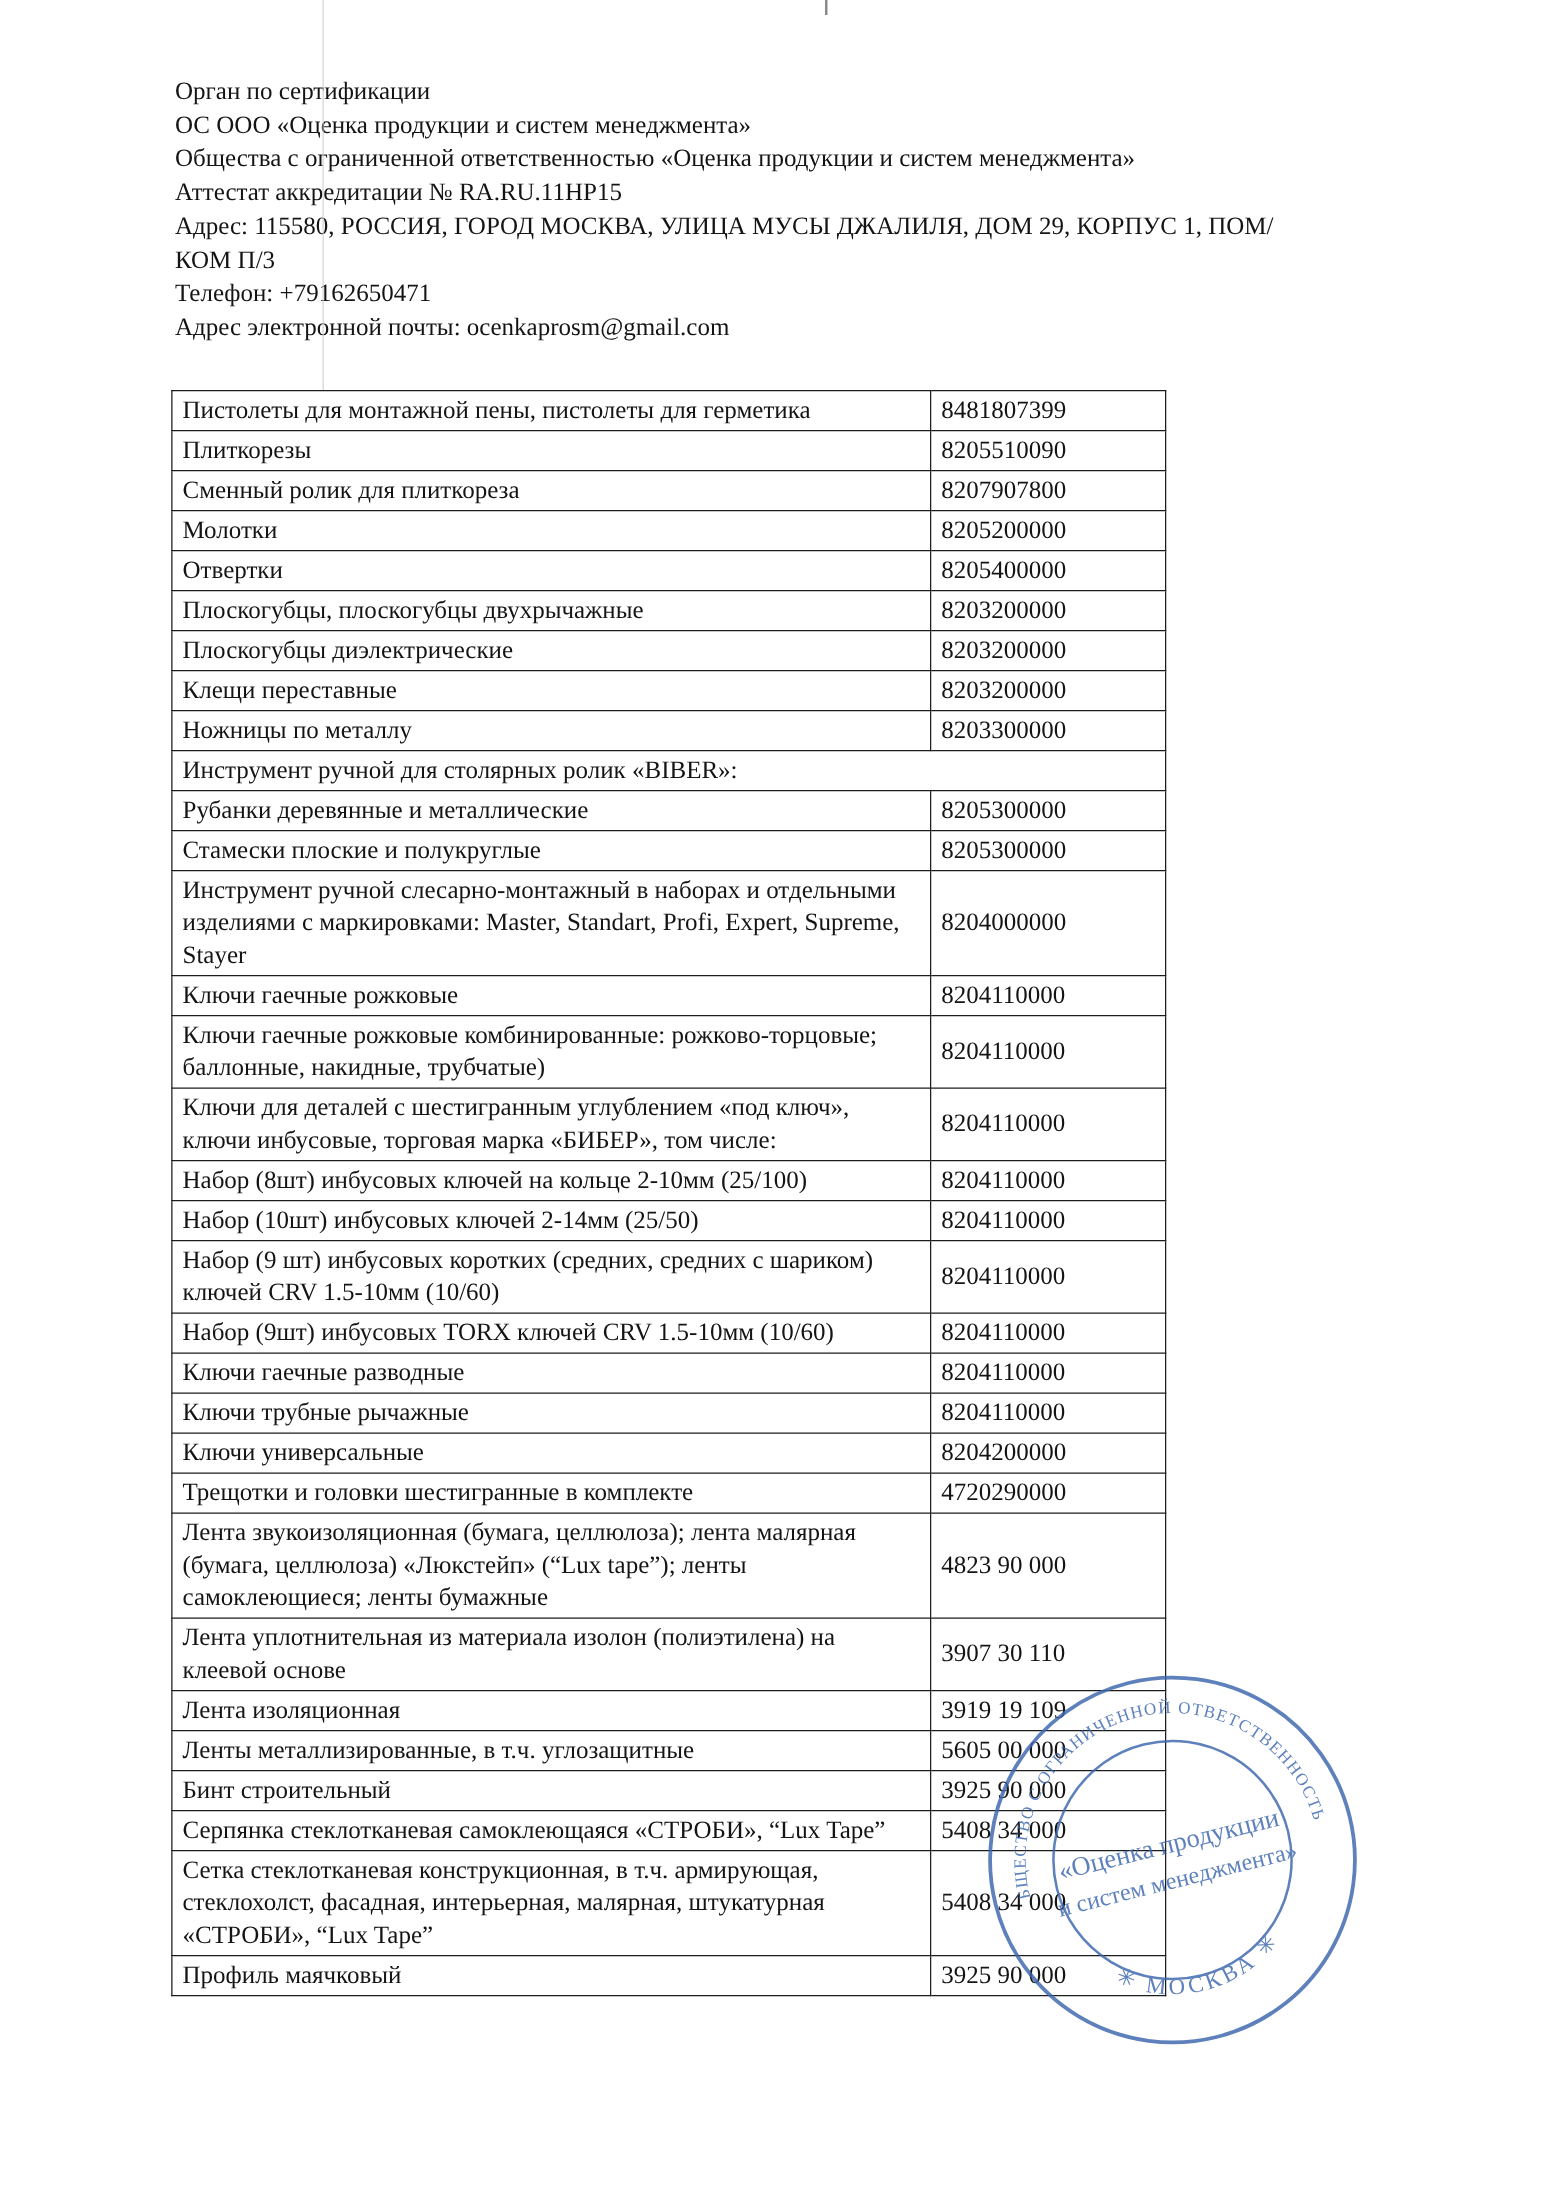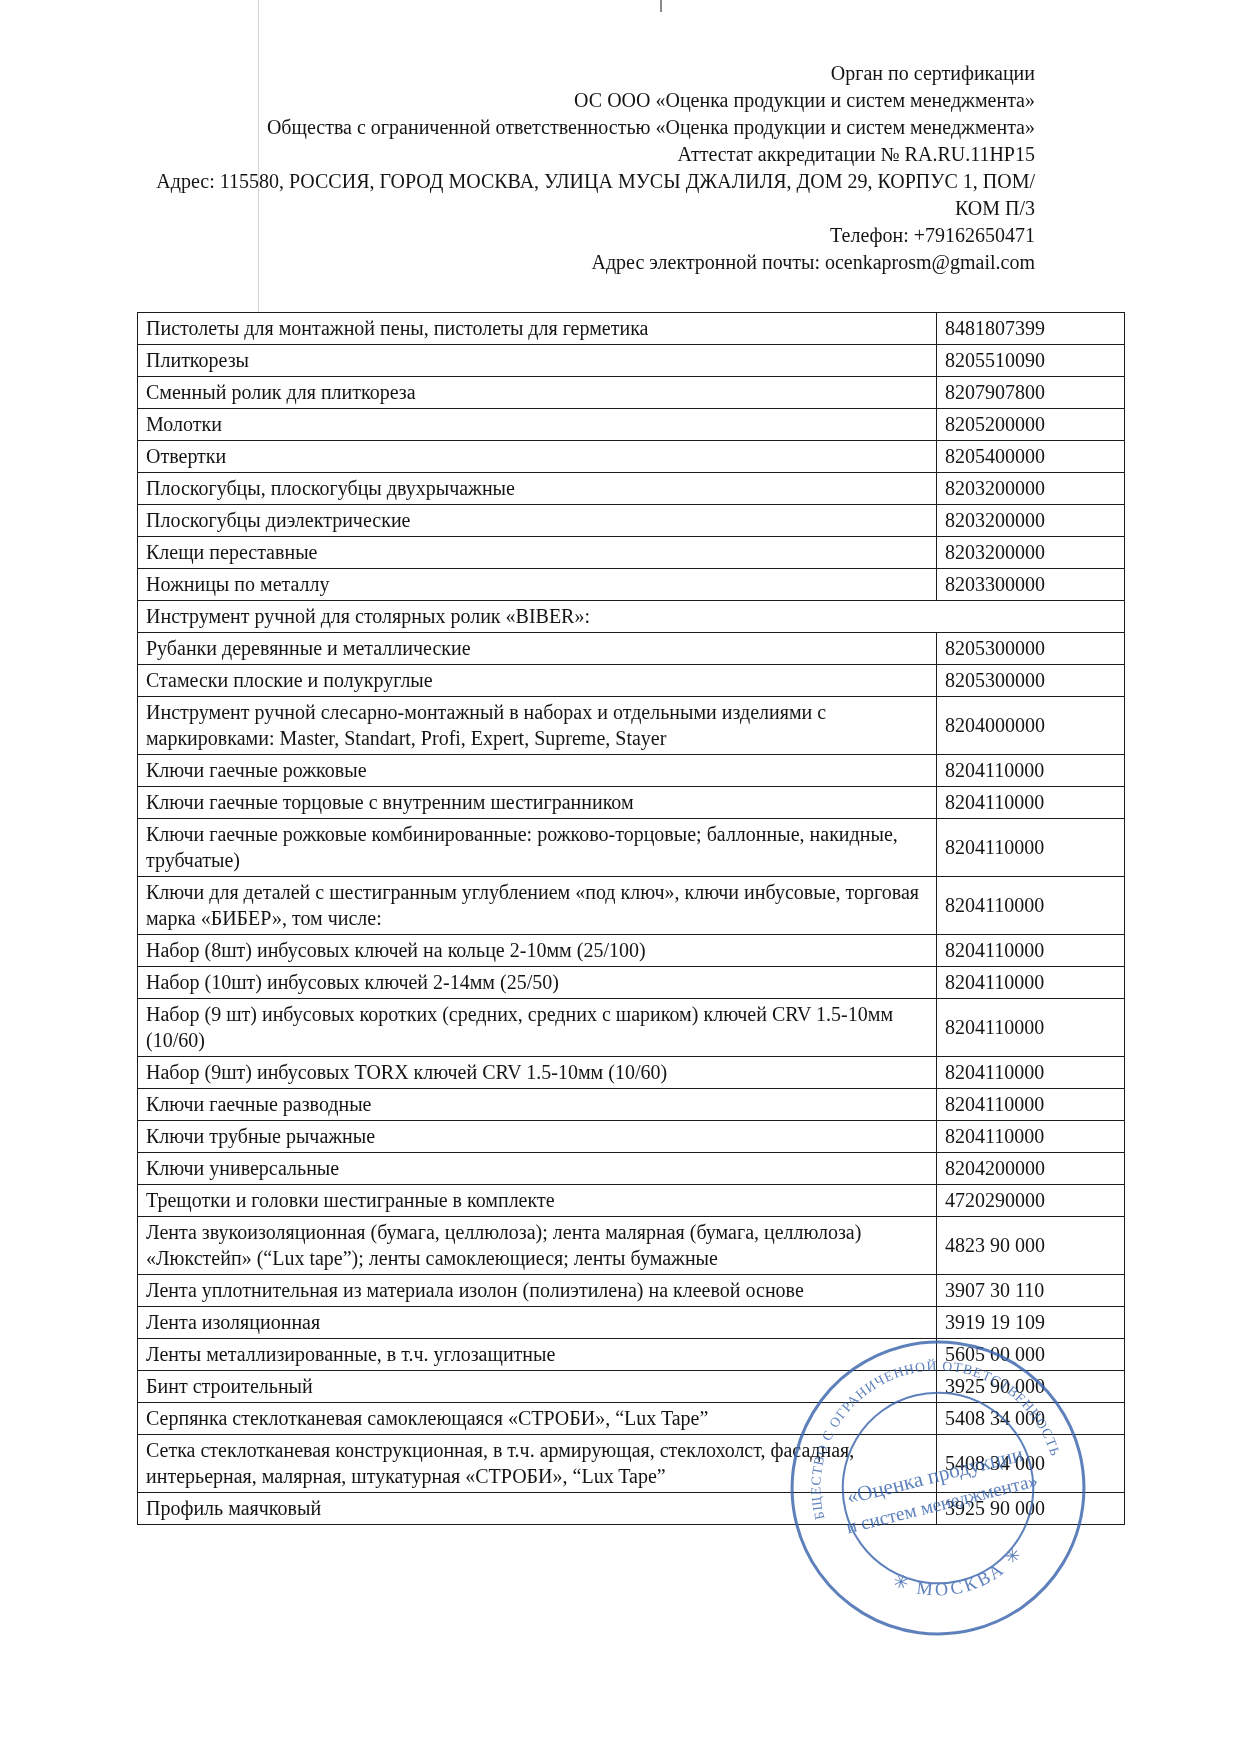--- a/index.html
+++ b/index.html
@@ -15,28 +15,28 @@
     position:absolute; left:258px; top:0; width:1px; height:312px;
     background:#c9c9c9; opacity:.8;
   }
   .artifact-tick {
     position:absolute; left:660px; top:0; width:2px; height:12px;
     background:#8a8a8a;
   }
   
   .letterhead {
     margin:60px 207px 11px 140px;
-    text-align:right;
+    text-align:left;
     font-size:20px; line-height:27px;
   }
   .letterhead div { white-space:normal; }
   
   table.codes {
     margin:36px 0 0 137px;
-    width:988px;
+    width:796px;
     border-collapse:collapse;
     font-size:20px;
   }
   table.codes td {
     border:1.5px solid #1c1c1c;
     padding:2px 10px 3px 8px;
     line-height:26px;
     vertical-align:middle;
   }
   td.code-cell { width:188px; white-space:nowrap; }
@@ -115,24 +115,20 @@
       <tr>
     <td class="name-cell">Стамески плоские и полукруглые</td>
     <td class="code-cell">8205300000</td>
   </tr>
       <tr>
     <td class="name-cell">Инструмент ручной слесарно-монтажный в наборах и отдельными изделиями с маркировками: Master, Standart, Profi, Expert, Supreme, Stayer</td>
     <td class="code-cell">8204000000</td>
   </tr>
       <tr>
     <td class="name-cell">Ключи гаечные рожковые</td>
-    <td class="code-cell">8204110000</td>
-  </tr>
-      <tr>
-    <td class="name-cell">Ключи гаечные торцовые с внутренним шестигранником</td>
     <td class="code-cell">8204110000</td>
   </tr>
       <tr>
     <td class="name-cell">Ключи гаечные рожковые комбинированные: рожково-торцовые; баллонные, накидные, трубчатые)</td>
     <td class="code-cell">8204110000</td>
   </tr>
       <tr>
     <td class="name-cell">Ключи для деталей с шестигранным углублением «под ключ», ключи инбусовые, торговая марка «БИБЕР», том числе:</td>
     <td class="code-cell">8204110000</td>
   </tr>

